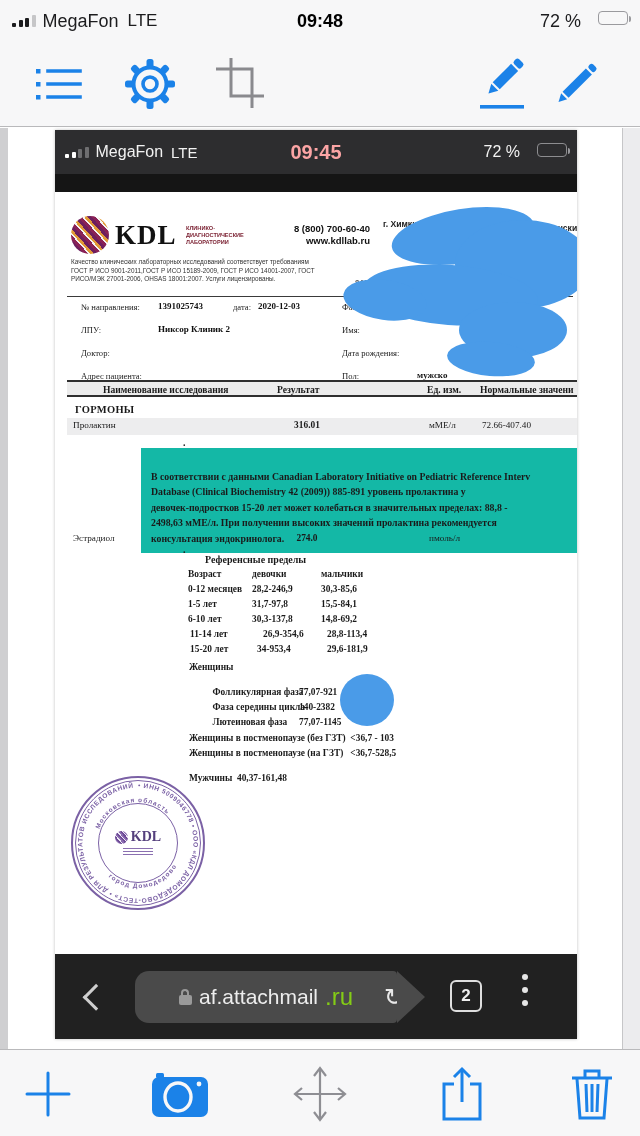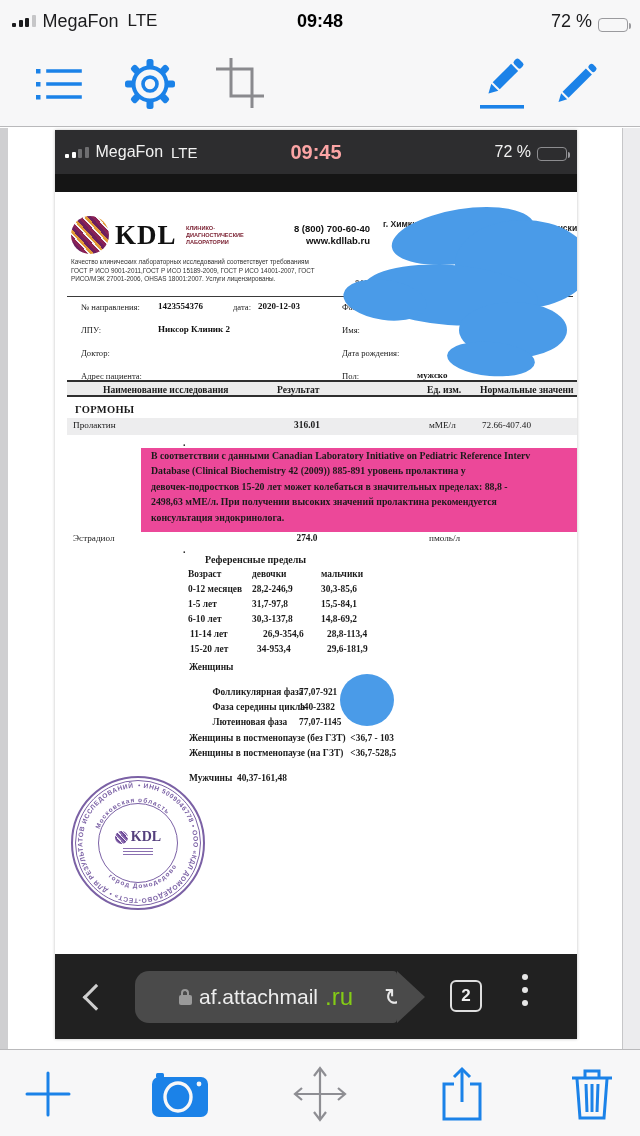--- a/index.html
+++ b/index.html
@@ -9,21 +9,21 @@
 
   
   .top-chrome { position:absolute; top:0; left:0; width:640px; height:127px; background:#f7f7f8; border-bottom:1px solid #b9b9bb; }
   .statusbar { position:absolute; top:0; left:0; width:640px; height:42px; display:flex; align-items:center; padding:0 12px; color:#111; }
   .sig { display:flex; align-items:flex-end; gap:2.5px; margin-right:7px; }
   .sig i { display:block; width:4px; border-radius:1px; background:#1c1c1e; }
   .sig i.off { background:#c6c6c8; }
   .sb-carrier { font-size:18px; color:#1c1c1e; }
   .sb-net { font-size:17px; margin-left:9px; color:#1c1c1e; }
   .sb-time { position:absolute; left:0; right:0; text-align:center; font-size:18px; font-weight:700; color:#000; }
-  .sb-right { margin-left:auto; display:flex; align-items:flex-end; gap:6px; z-index:2; }
+  .sb-right { margin-left:auto; display:flex; align-items:flex-start; gap:17px; z-index:2; }
   .sb-batt-pct { font-size:18px; color:#1c1c1e; }
   .batt { position:relative; width:30px; height:14px; border:1px solid #9a9a9e; border-radius:4px; padding:1.5px; }
   .batt .fill { height:100%; width:72%; background:#f5cd33; border-radius:2px; }
   .batt .nub { position:absolute; right:-4px; top:4px; width:2.5px; height:6px; background:#9a9a9e; border-radius:0 2px 2px 0; }
 
   .toolbar { position:absolute; top:42px; left:0; width:640px; height:84px; }
   .tool { position:absolute; top:14px; width:56px; height:56px; display:flex; align-items:center; justify-content:center; }
 
   
   .canvas { position:absolute; top:128px; left:0; width:640px; height:922px; background:#fff; }
@@ -64,21 +64,21 @@
   .thead { position:absolute; left:12px; right:0; height:17px; background:#ececec; border-top:2.6px solid #2f2f2f; border-bottom:2.6px solid #2f2f2f; }
   .th { position:absolute; top:2px; font-size:9.6px; font-weight:700; white-space:nowrap; }
   .section { font-size:10.5px; font-weight:700; letter-spacing:.3px; }
   .rrow { position:absolute; left:12px; right:0; height:17px; }
   .rrow.gray { background:#ededee; }
   .rname { position:absolute; left:6px; top:2px; font-size:9.2px; }
   .rres { position:absolute; left:185px; width:110px; top:2px; text-align:center; font-size:9.4px; font-weight:700; }
   .runit { position:absolute; left:362px; top:2px; font-size:9.2px; }
   .rrange { position:absolute; left:415px; top:2px; font-size:9.2px; }
   .dot { font-size:10px; font-weight:700; }
-  .comment { position:absolute; left:86px; right:0; background:#ec4899; padding:0 8px 7px 10px; }
+  .comment { position:absolute; left:86px; right:0; background:#14b8a6; padding:21px 8px 7px 10px; }
   .comment div { font-size:9.8px; font-weight:700; line-height:15.4px; white-space:nowrap; }
   .ref-title { font-size:10px; font-weight:700; text-align:left; }
   .refrow { position:absolute; height:14px; font-weight:700; font-size:9.4px; white-space:nowrap; }
   .refrow .c1 { position:absolute; left:133px; }
   .refrow .c2 { position:absolute; left:197px; }
   .refrow .c3 { position:absolute; left:266px; }
   .wrow { position:absolute; font-weight:700; font-size:9.4px; white-space:pre; }
   .wrow .wv { position:absolute; left:110px; }
 
   
@@ -254,21 +254,21 @@
           <div class="clinic-sub" style="margin-top:1px">К Л И Н И</div>
         </div>
         <div class="abs frag" style="left:300px; top:86px">844-90-03</div>
 
         <div class="abs gost" style="left:16px; top:66px">Качество клинических лабораторных исследований соответствует требованиям ГОСТ Р ИСО 9001-2011,ГОСТ Р ИСО 15189-2009, ГОСТ Р ИСО 14001-2007, ГОСТ РИСО/МЭК 27001-2006, OHSAS 18001:2007. Услуги лицензированы.</div>
 
         <div class="rule" style="top:104px"></div>
 
         <div>
           <span class="abs plabel" style="left:26px; top:110px">№ направления:</span>
-          <span class="abs pval" style="left:103px; top:109px">1423554376</span>
+          <span class="abs pval" style="left:103px; top:109px">1391025743</span>
           <span class="abs plabel" style="left:178px; top:110px">дата:</span>
           <span class="abs pval" style="left:203px; top:109px">2020-12-03</span>
           <span class="abs plabel" style="left:287px; top:110px">Фамилия:</span>
 
           <span class="abs plabel" style="left:26px; top:133px">ЛПУ:</span>
           <span class="abs pval" style="left:103px; top:132px">Никсор Клиник 2</span>
           <span class="abs plabel" style="left:287px; top:133px">Имя:</span>
 
           <span class="abs plabel" style="left:26px; top:156px">Доктор:</span>
           <span class="abs plabel" style="left:287px; top:156px">Дата рождения:</span>

